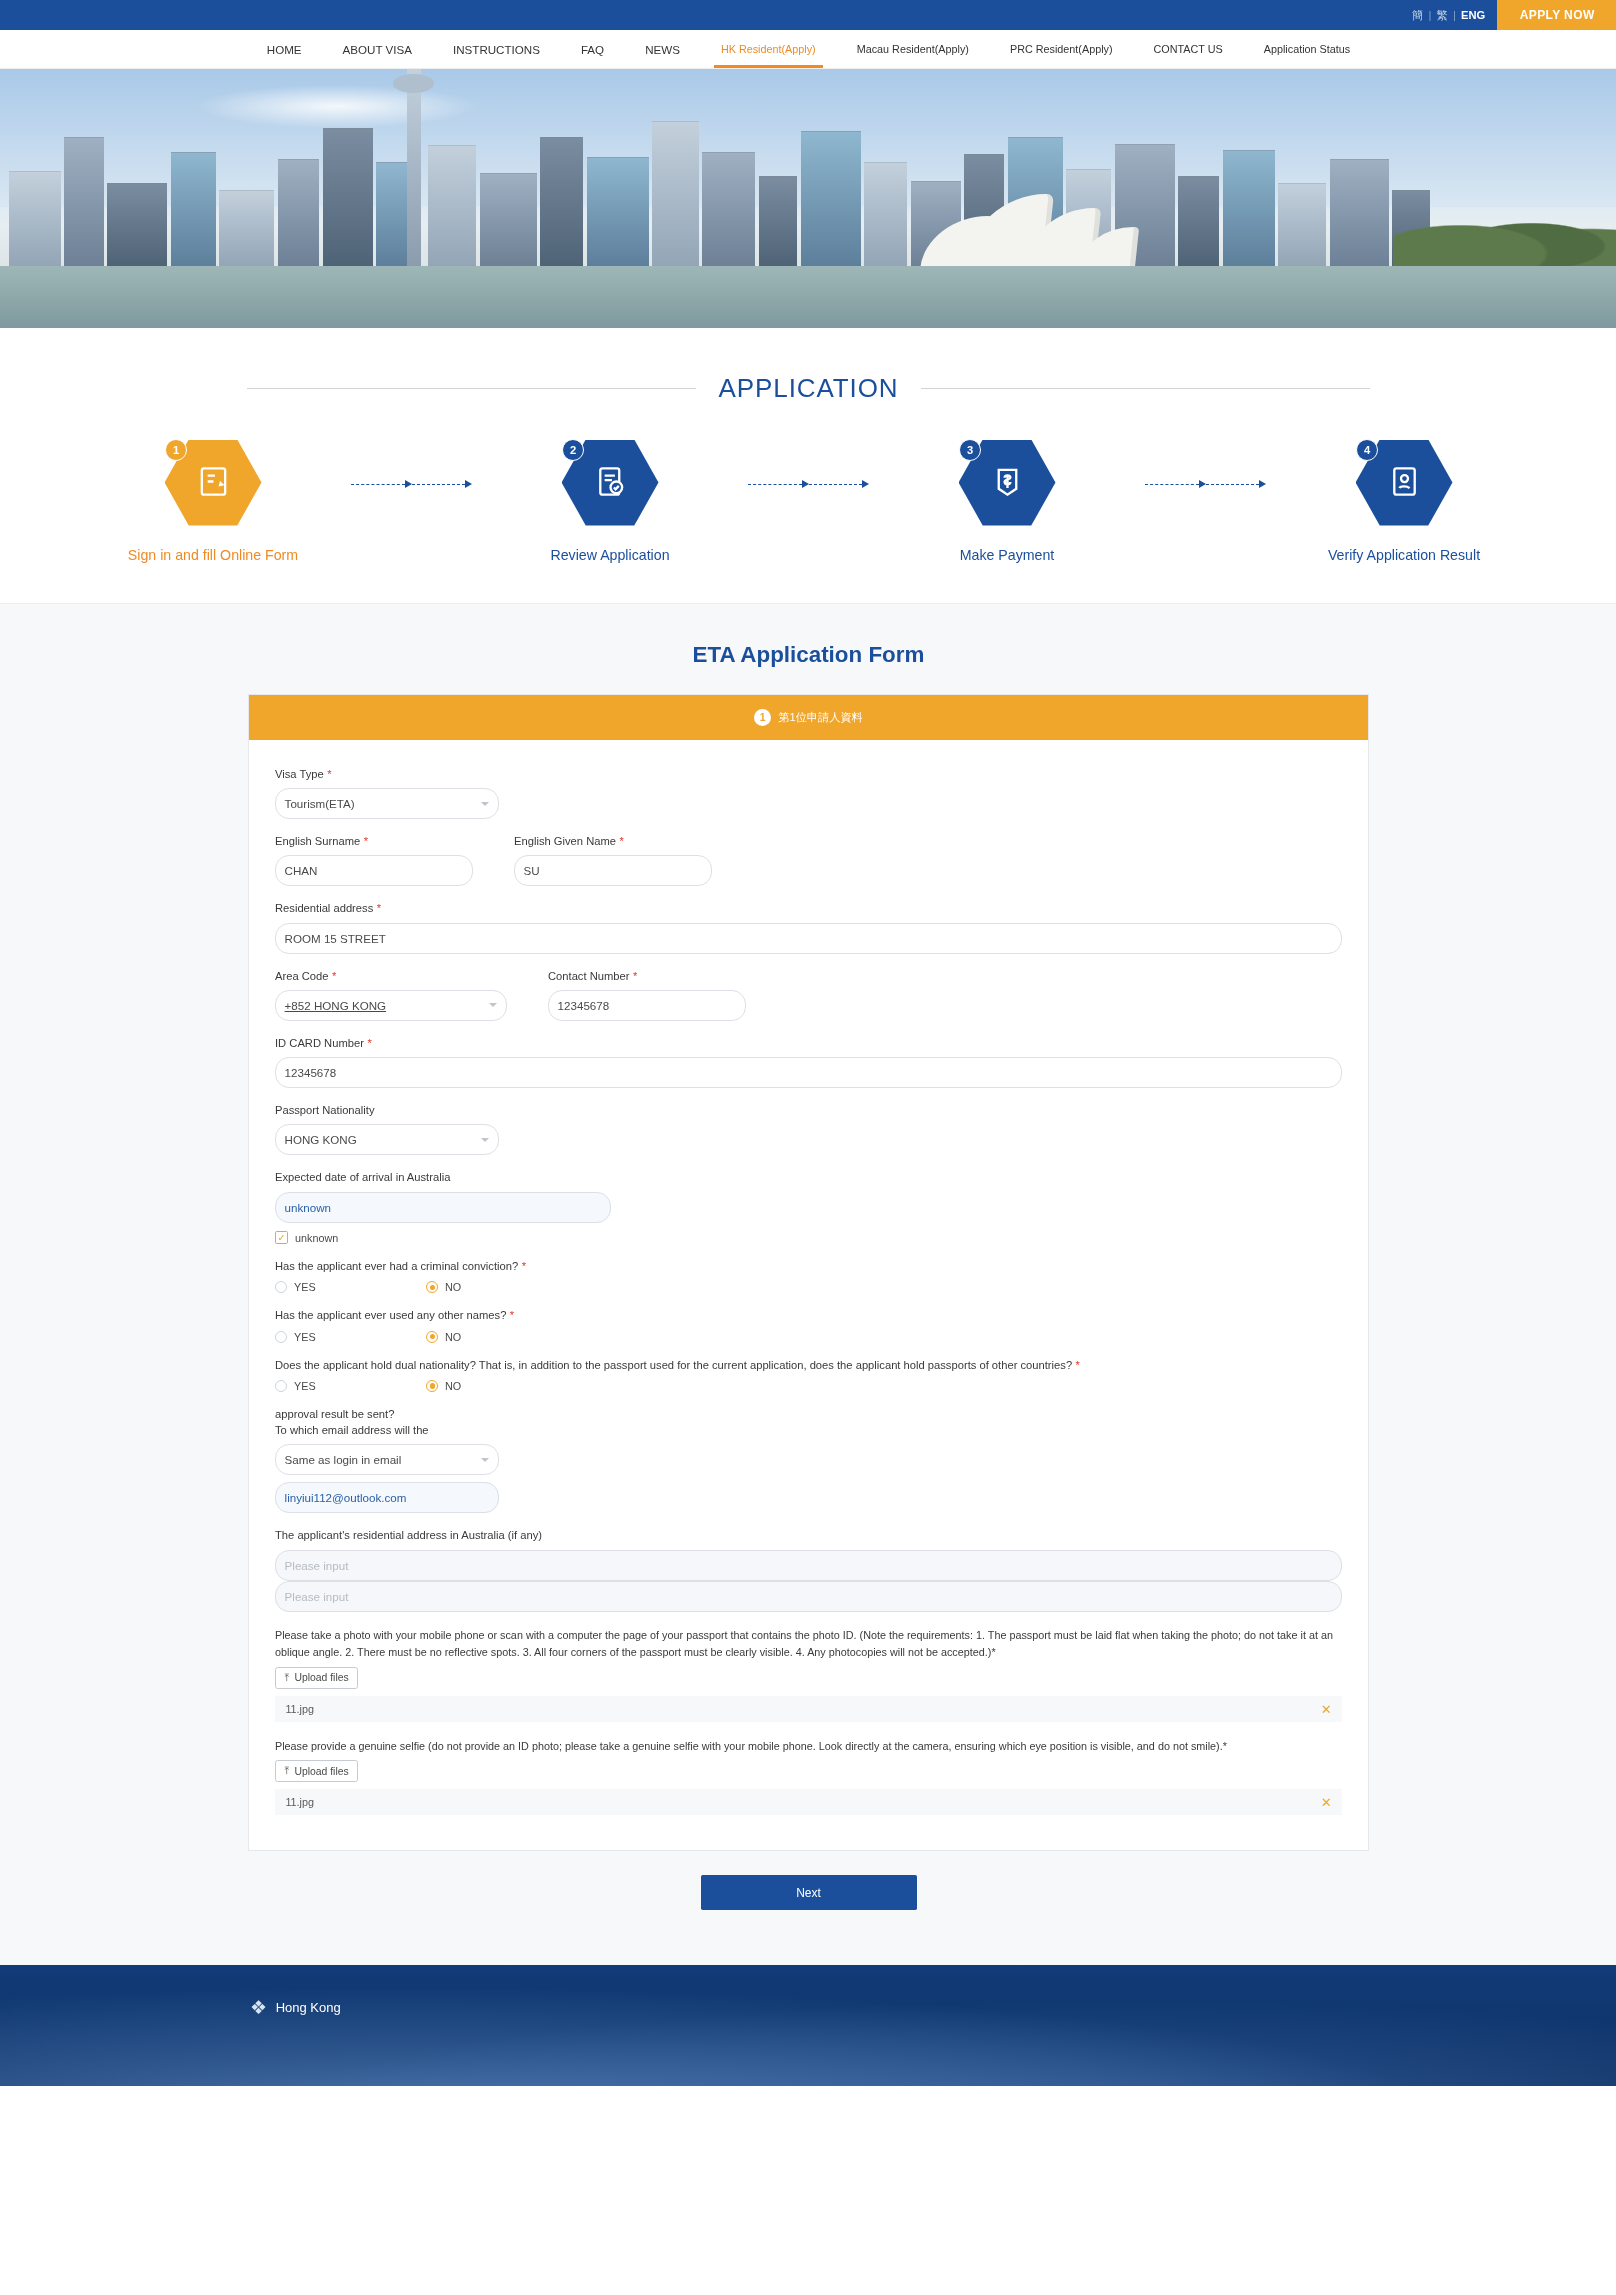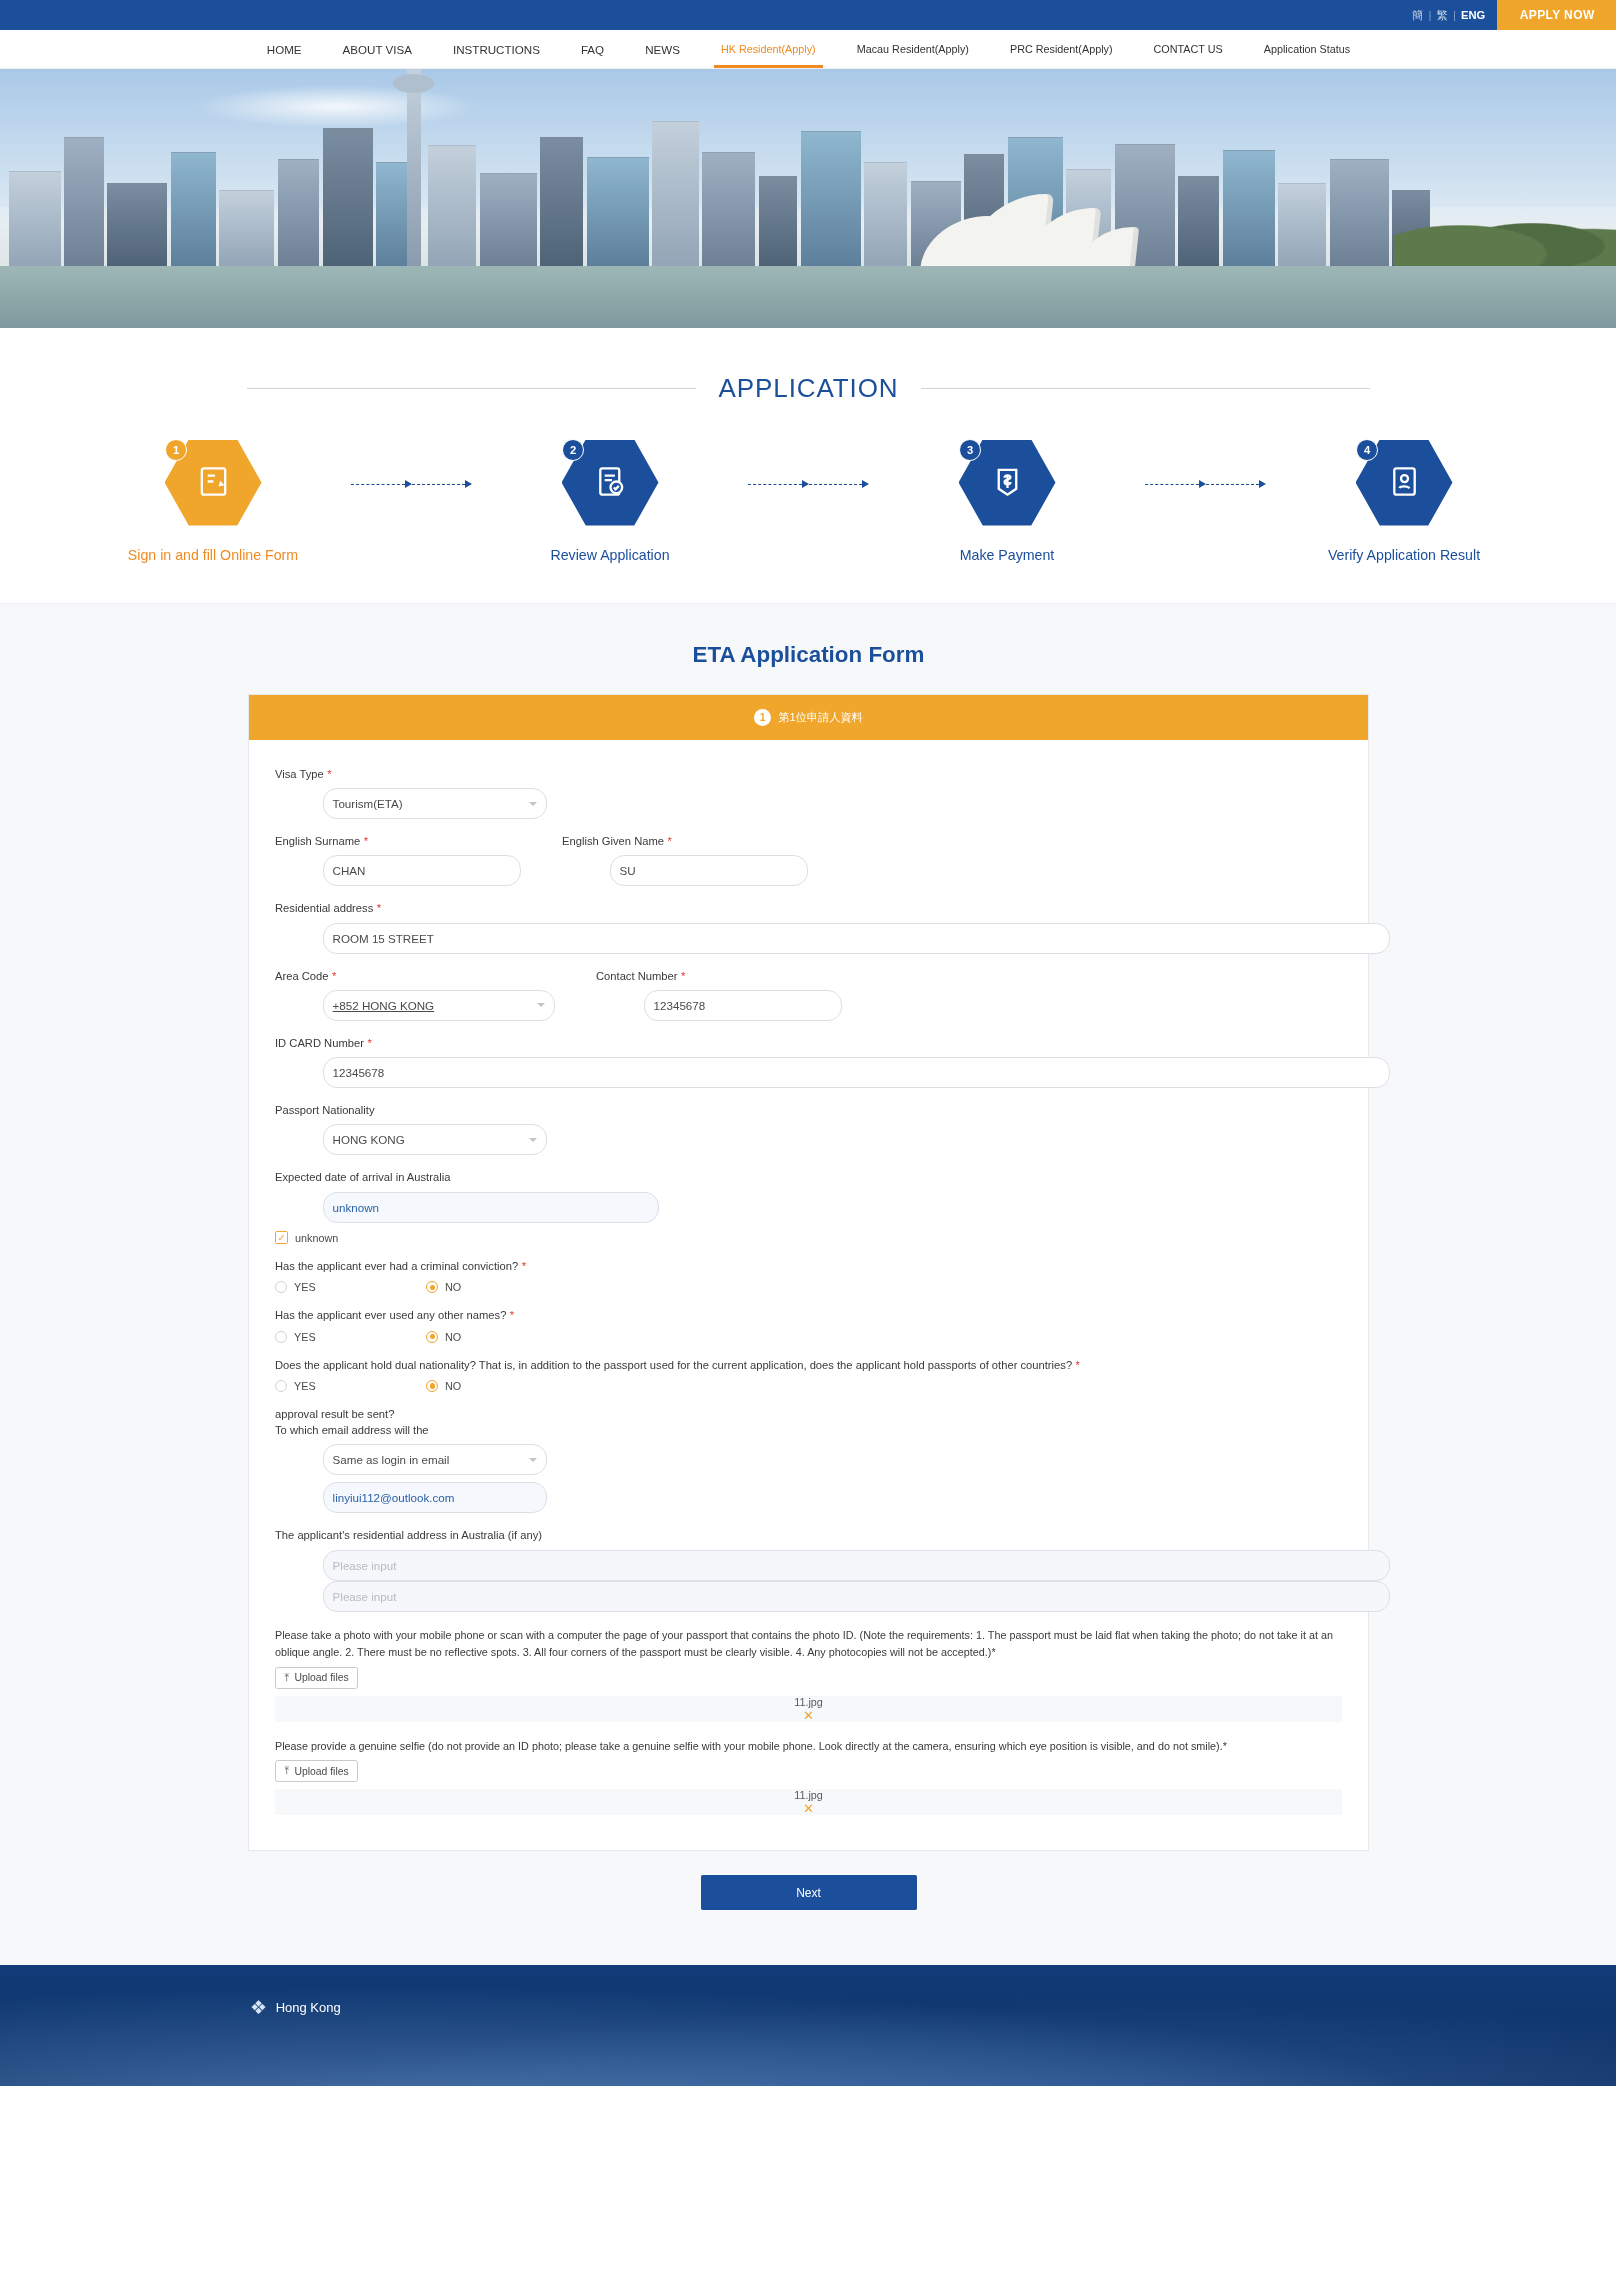--- a/index.html
+++ b/index.html
@@ -233,21 +233,21 @@
   .field { margin-bottom: 0; }
 
   .input, .select {
     height: 31px;
     border: 0.9px solid #dcdfe6;
     background: #fff;
     border-radius: 14px;
     font-size: 11.6px;
     color: #4a4a4a;
     padding: 0 8.6px;
-    display:flex; align-items:center;margin-left:48px;
+    display:flex; align-items:center;
   }
   .input.grey { background:#f5f7fa; }
   .input.placeholder { color:#b6bbc4; }
   .input.blue-text { color:#2a5fa8; background:#f5f9fd; }
   .select { justify-content: space-between; }
   .select .caret {
     width:0;height:0;
     border-left:4.3px solid transparent;border-right:4.3px solid transparent;
     border-top:4.3px solid #c0c4cc;
   }
@@ -283,21 +283,20 @@
     margin-top: 5.2px;
   }
   .file-row {
     margin-top: 7px;
     height: 26px;
     background:#f6f8fa;
     display:flex; align-items:center; justify-content:space-between;
     padding: 0 10.4px;
     font-size: 10.8px;
     color:#5a5a5a;
-    flex-direction:column;
   }
   .file-row .x { color:#f0a52b; font-size:13px; }
 
   .note { font-size:10.8px; line-height:1.6; color:#3a3a3a; margin-top:15.5px; }
 
   .next-wrap { width:1121px; margin: 24px auto 0 auto; display:flex; justify-content:center; }
   .next-btn {
     width: 216px; height: 35px;
     background:#1b4f9c; color:#fff;
     display:flex;align-items:center;justify-content:center;

